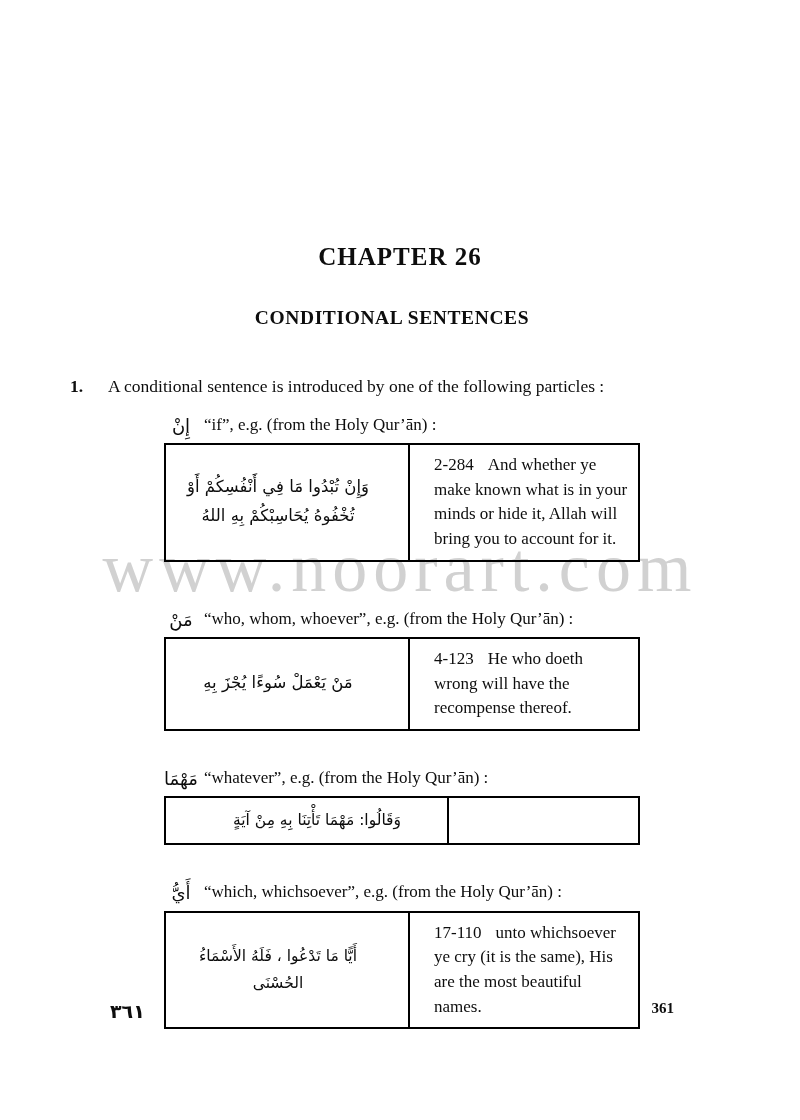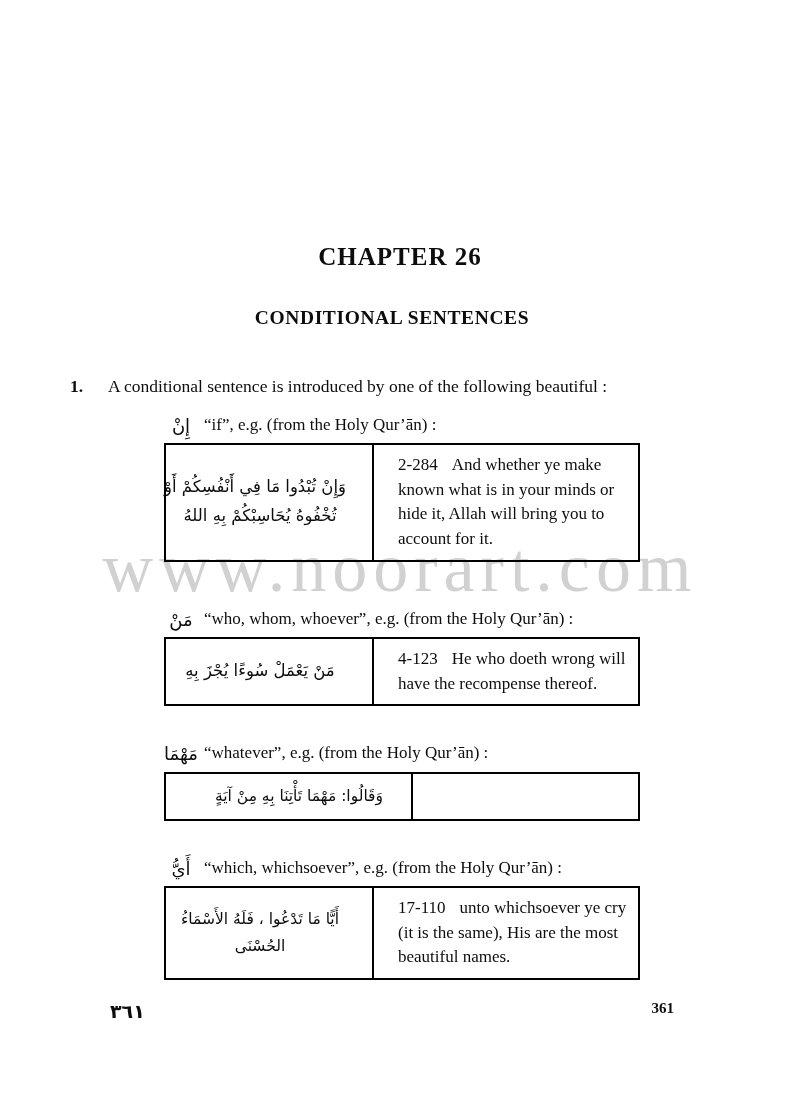--- a/index.html
+++ b/index.html
@@ -104,21 +104,21 @@
 
   .box {
     margin-left: 164px;
     margin-right: 160px;
     border: 2.3px solid #000;
     display: flex;
     align-items: stretch;
     box-sizing: border-box;
   }
   .box .arabic-cell {
-    width: 208px;
+    width: 244px;
     box-sizing: border-box;
     border-right: 2.3px solid #000;
     padding: 9px 26px 9px 8px;
     direction: rtl;
     text-align: center;
     font-family: "DejaVu Sans", sans-serif;
     font-size: 16.5px;
     line-height: 1.75;
     display: flex;
     flex-direction: column;
@@ -171,21 +171,21 @@
 
   <div class="watermark">www.noorart.com</div>
 
   <div class="content">
 
     <h1 class="chapter-title">CHAPTER  26</h1>
     <h2 class="chapter-subtitle">CONDITIONAL SENTENCES</h2>
 
     <div class="intro">
       <span class="num">1.</span>
-      <span>A conditional sentence is introduced by one of the following beautiful :</span>
+      <span>A conditional sentence is introduced by one of the following particles :</span>
     </div>
 
     <div class="entries">
 
       <div class="entry">
         <div class="entry-header">
           <span class="particle">إِنْ</span><span class="gloss">“if”,  e.g. (from the Holy Qur’ān) :</span>
         </div>
         <div class="box">
           <div class="arabic-cell">

